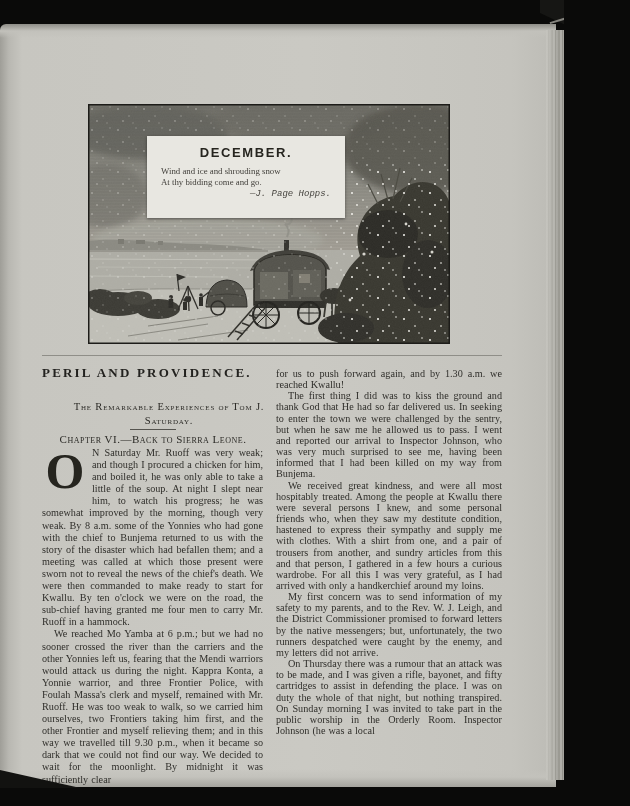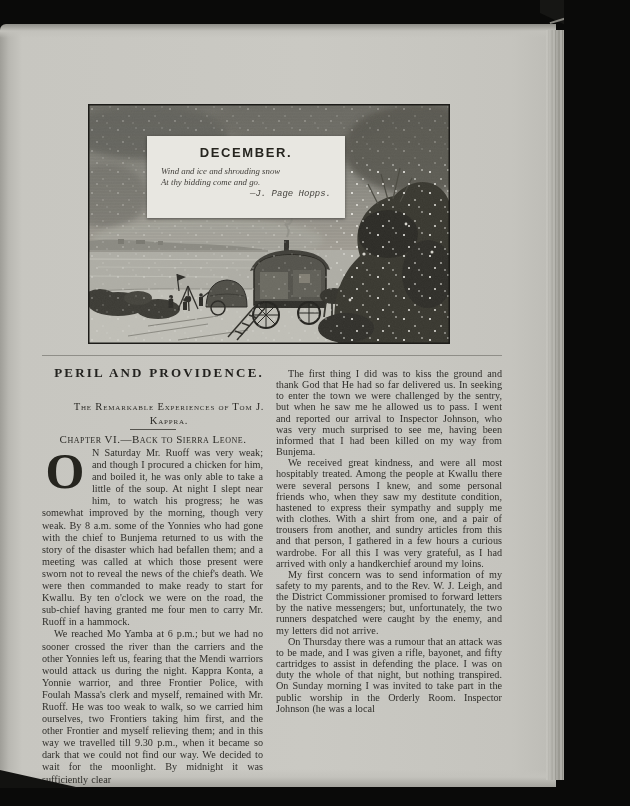--- a/index.html
+++ b/index.html
@@ -28,25 +28,25 @@
   .bottom-strip{position:absolute;left:0;top:788px;width:630px;height:18px;background:#0a0a09;}
   .br-corner{position:absolute;left:586px;top:748px;width:44px;height:58px;background:#0e0e0c;
     clip-path:polygon(0 55%,100% 0,100% 100%,0 100%);}
   
   .illustration{position:absolute;left:88px;top:80px;width:362px;height:240px;margin:0;}
   .illustration svg{display:block;}
   .caption-card{position:absolute;left:59px;top:32px;width:198px;height:82px;background:#e8e7e1;
     box-shadow:0 1px 3px rgba(0,0,0,.45);color:#32312d;}
   .cap-title{margin-top:9px;text-align:center;font-family:"Liberation Sans","DejaVu Sans",sans-serif;
     font-weight:bold;font-size:13px;letter-spacing:1.6px;color:#26251f;}
-  .cap-lines{margin:6px 0 0 14px;font-size:8.8px;line-height:10.5px;color:#413f3a;font-style:italic;}
+  .cap-lines{margin:6px 0 0 14px;font-size:8.8px;line-height:10.5px;color:#413f3a;}
   .cap-attrib{margin:2px 14px 0 0;text-align:right;font-style:italic;font-size:9px;color:#45433e;font-family:Liberation Mono, monospace;}
   
   .rule-full{position:absolute;left:42px;top:331px;width:460px;height:1px;background:#8f8e88;}
-  .article-title{position:absolute;left:42px;top:341px;width:222px;margin:0;text-align:right;
+  .article-title{position:absolute;left:42px;top:341px;width:222px;margin:0;text-align:left;
     font-size:13px;font-weight:bold;letter-spacing:2.2px;color:#23221f;}
   .subtitle{position:absolute;left:42px;top:360px;width:222px;margin:16px;text-align:center;
     font-size:10.6px;font-weight:normal;font-variant:small-caps;letter-spacing:.8px;
     line-height:13.5px;color:#2c2b27;}
   .byline{position:absolute;left:42px;top:390px;width:222px;text-align:center;
     font-variant:small-caps;font-size:9.8px;letter-spacing:1.1px;color:#2c2b27;}
   .short-rule{position:absolute;left:130px;top:405px;width:46px;height:1px;background:#55544f;}
   .chapter{position:absolute;left:42px;top:409px;width:222px;margin:0;text-align:center;
     font-size:11px;font-weight:normal;font-variant:small-caps;letter-spacing:.5px;color:#2b2a26;}
   
@@ -225,31 +225,32 @@
           <div>At thy bidding come and go.</div>
         </div>
         <div class="cap-attrib">—J. Page Hopps.</div>
       </div>
     </figure>
 
     <div class="rule-full"></div>
     <h1 class="article-title">PERIL AND PROVIDENCE.</h1>
     <h2 class="subtitle">
       <span>The Remarkable Experiences of Tom J.</span><br>
-      <span>Kappra.</span>
+      <span>Saturday.</span>
     </h2>
     <div class="short-rule"></div>
     <h3 class="chapter">Chapter VI.—Back to Sierra Leone.</h3>
 
     <div class="col col1">
       <p><span class="dropcap">O</span><span>N Saturday Mr. Ruoff was very weak; and though I procured a chicken for him, and boiled it, he was only able to take a little of the soup.  At night I slept near him, to watch his progress; he was somewhat improved by the morning, though very weak.  By 8 a.m. some of the Yonnies who had gone with the chief to Bunjema returned to us with the story of the disaster which had befallen them; and a meeting was called at which those present were sworn not to reveal the news of the chief's death.  We were then commanded to make ready to start for Kwallu.  By ten o'clock we were on the road, the sub-chief having granted me four men to carry Mr. Ruoff in a hammock.</span></p>
       <p class="indent">We reached Mo Yamba at 6 p.m.; but we had no sooner crossed the river than the carriers and the other Yonnies left us, fearing that the Mendi warriors would attack us during the night.  Kappra Konta, a Yonnie warrior, and three Frontier Police, with Foulah Massa's clerk and myself, remained with Mr. Ruoff.  He was too weak to walk, so we carried him ourselves, two Frontiers taking him first, and the other Frontier and myself relieving them; and in this way we travelled till 9.30 p.m., when it became so dark that we could not find our way.  We decided to wait for the moonlight.  By midnight it was sufficiently clear</p>
     </div>
 
     <div class="col col2">
+      <p>for us to push forward again, and by 1.30 a.m. we reached Kwallu!</p>
       <p class="indent">The first thing I did was to kiss the ground and thank God that He had so far delivered us. In seeking to enter the town we were challenged by the sentry, but when he saw me he allowed us to pass.  I went and reported our arrival to Inspector Johnson, who was very much surprised to see me, having been informed that I had been killed on my way from Bunjema.</p>
       <p class="indent">We received great kindness, and were all most hospitably treated.  Among the people at Kwallu there were several persons I knew, and some personal friends who, when they saw my destitute condition, hastened to express their sympathy and supply me with clothes.  With a shirt from one, and a pair of trousers from another, and sundry articles from this and that person, I gathered in a few hours a curious wardrobe.  For all this I was very grateful, as I had arrived with only a handkerchief around my loins.</p>
       <p class="indent">My first concern was to send information of my safety to my parents, and to the Rev. W. J. Leigh, and the District Commissioner promised to forward letters by the native messengers; but, unfortunately, the two runners despatched were caught by the enemy, and my letters did not arrive.</p>
       <p class="indent">On Thursday there was a rumour that an attack was to be made, and I was given a rifle, bayonet, and fifty cartridges to assist in defending the place.  I was on duty the whole of that night, but nothing transpired.  On Sunday morning I was invited to take part in the public worship in the Orderly Room.  Inspector Johnson (he was a local</p>
     </div>
 
   </div>
 
   <div class="page-stack"></div>
   <div class="fore-edge-white"></div>

